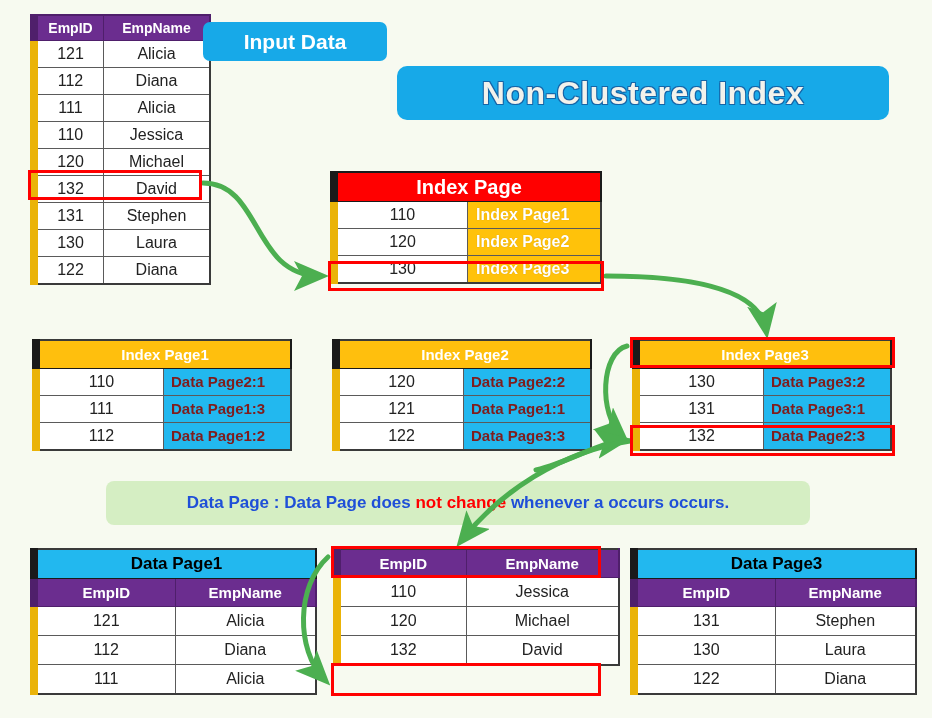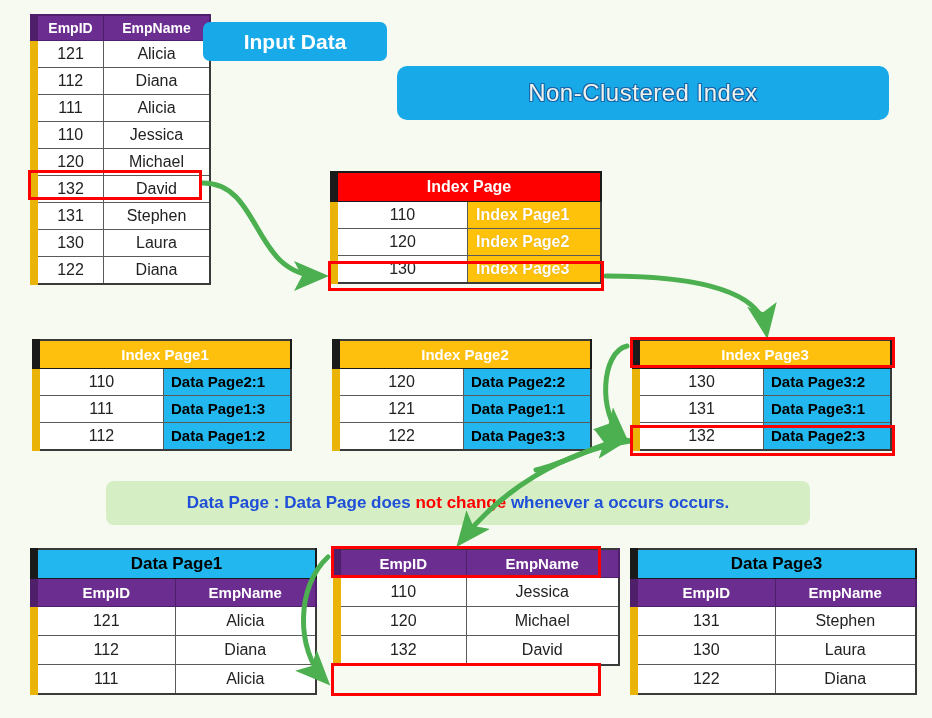--- a/index.html
+++ b/index.html
@@ -86,35 +86,36 @@
     left: 397px; top: 66px;
     width: 492px; height: 54px;
     background: #17a9e8;
     border-radius: 10px;
     display: flex;
     align-items: center;
     justify-content: center;
     z-index: 4;
   }
   #main-title .ttl {
-    font-size: 24px;
+    font-size: 32px;
     color: #f2f2ec;
     letter-spacing: 0.5px;
     text-shadow:
       -1px -1px 0 #1565a8, 1px -1px 0 #1565a8,
       -1px  1px 0 #1565a8, 1px  1px 0 #1565a8;
+    font-weight: bold;
   }
 
   
   #index-root { left: 330px; top: 171px; width: 272px; }
   #index-root td.hdr {
     background: #ff0000;
     color: #ffffff;
     font-weight: bold;
-    font-size: 16px;
+    font-size: 20px;
     height: 28px;
     line-height: 28px;
     border-color: #1a1a1a;
   }
   #index-root td.c-key { width: 142px; }
   #index-root td.c-ptr {
     width: 130px;
     background: #ffc20a;
     color: #ffffff;
     font-weight: bold;
@@ -132,21 +133,21 @@
     font-weight: bold;
     font-size: 15px;
     height: 27px;
     line-height: 27px;
     border-color: #1a1a1a;
   }
   .index-leaf td.c-key { width: 128px; }
   .index-leaf td.c-ptr {
     width: 132px;
     background: #22b8ef;
-    color: #000000;
+    color: #7f1d1d;
     font-weight: bold;
     font-size: 15px;
     text-align: left;
     padding-left: 7px;
   }
   #index-page1 { left: 32px; }
   #index-page2 { left: 332px; }
   #index-page3 { left: 632px; }
 
   

